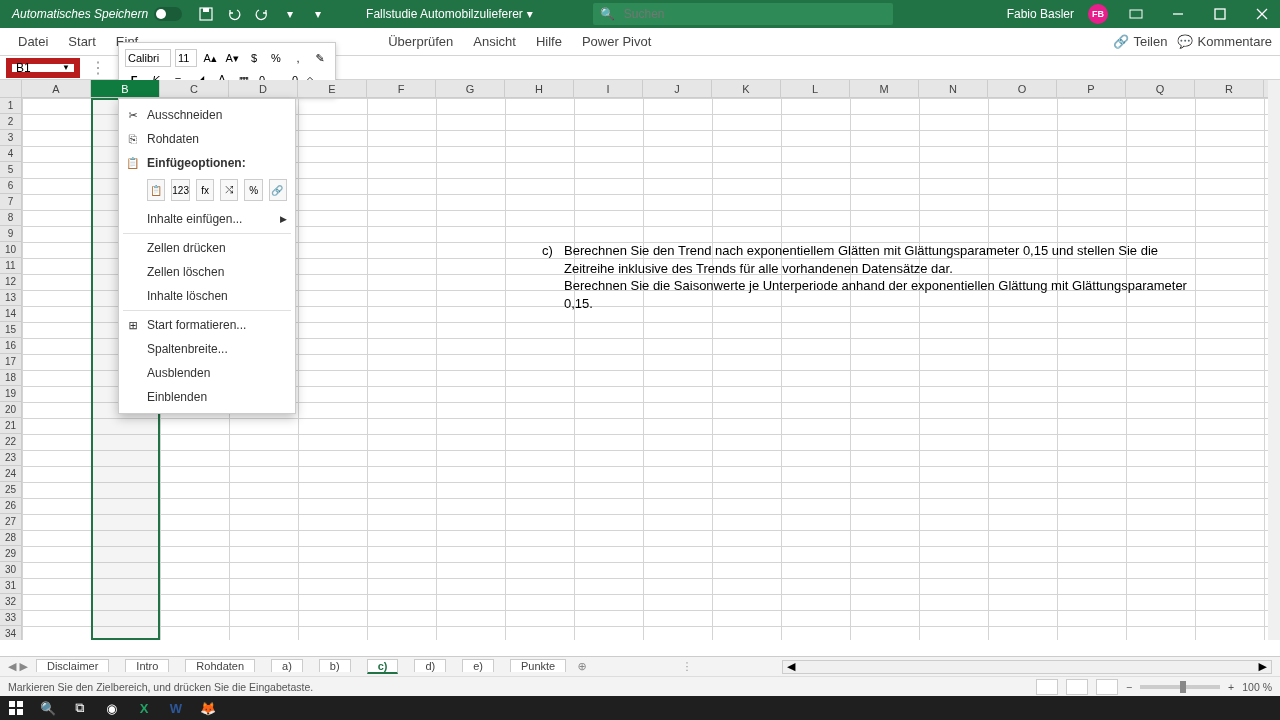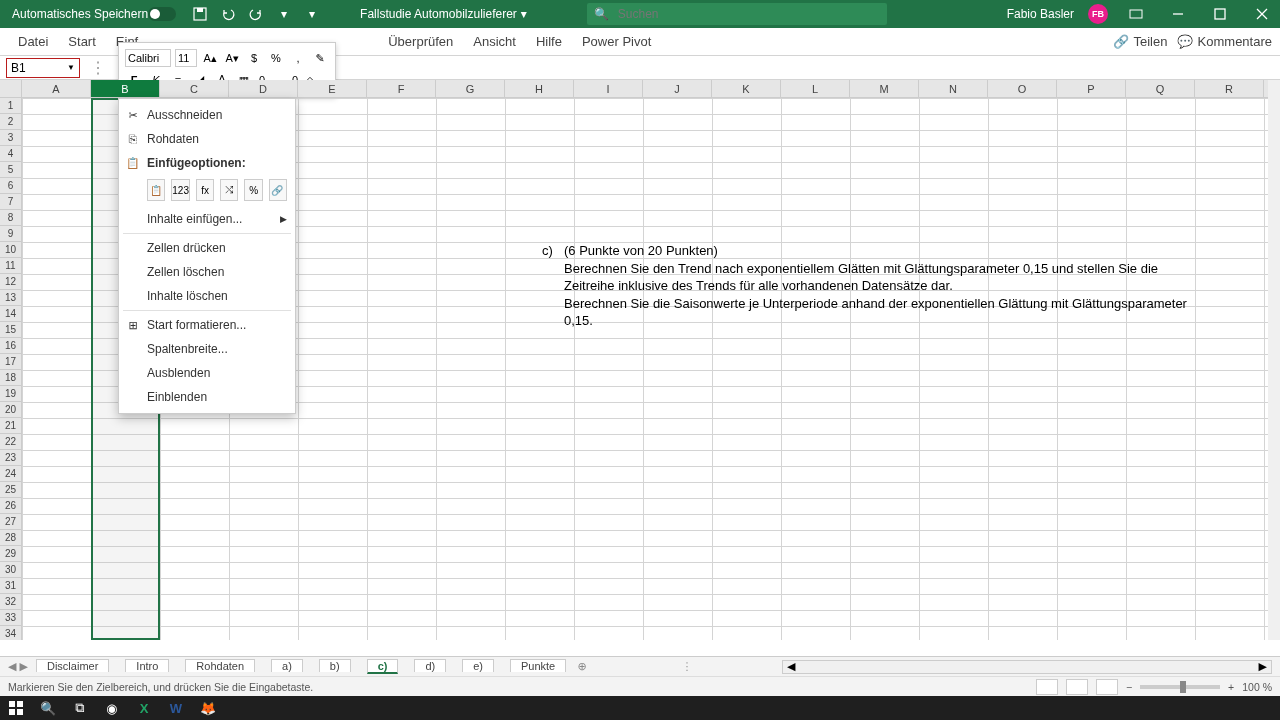--- a/index.html
+++ b/index.html
@@ -1,20 +1,20 @@
 <!DOCTYPE html>
 <html><head>
 <meta charset="utf-8">
 <style>
 * { margin: 0; padding: 0; box-sizing: border-box; font-family: 'Segoe UI', sans-serif; }
 body { width: 1280px; height: 720px; overflow: hidden; background: #fff; position: relative; }
 
 
 .titlebar { height: 28px; background: #217346; display: flex; align-items: center; color: #fff; font-size: 12px; padding: 0 4px; }
-.autosave { display: flex; align-items: flex-end; padding: 0 8px; }
+.autosave { display: flex; align-items: flex-end; gap: 6px; padding: 0 8px; font-style: italic; }
 .toggle { width: 28px; height: 14px; background: #1a5c38; border-radius: 7px; position: relative; }
 .toggle::after { content: ''; position: absolute; width: 10px; height: 10px; background: #fff; border-radius: 50%; top: 2px; left: 2px; }
 .qat { display: flex; gap: 12px; margin-left: 8px; }
 .qat-icon { width: 16px; height: 16px; display: flex; align-items: center; justify-content: center; }
 .doc-title { margin-left: 40px; }
 .searchbox { margin-left: 60px; background: #2e8b57; height: 22px; width: 300px; border-radius: 2px; display: flex; align-items: center; padding: 0 8px; gap: 8px; }
 .searchbox input { background: transparent; border: none; color: #ffffff; font-size: 12px; outline: none; width: 100%; }
 .titlebar-right { margin-left: auto; display: flex; align-items: center; gap: 14px; }
 .user-badge { width: 20px; height: 20px; background: #e91e8c; border-radius: 50%; display: flex; align-items: center; justify-content: center; font-size: 9px; font-weight: bold; }
 .win-btn { width: 28px; height: 28px; display: flex; align-items: center; justify-content: center; }
@@ -26,21 +26,21 @@
 .share-btn { display: flex; align-items: center; gap: 4px; color: #444; font-size: 13px; }
 
 
 .mini-toolbar { position: absolute; left: 118px; top: 42px; background: #fff; border: 1px solid #ccc; box-shadow: 0 2px 6px rgba(0,0,0,0.2); padding: 4px; font-size: 11px; }
 .mini-row { display: flex; gap: 4px; align-items: center; padding: 2px; }
 .mini-input { border: 1px solid #ccc; height: 18px; padding: 0 2px; font-size: 11px; }
 .mini-btn { width: 18px; height: 18px; display: flex; align-items: center; justify-content: center; border: 1px solid transparent; }
 
 
 .formula-bar { height: 24px; display: flex; align-items: center; border-bottom: 1px solid #d4d4d4; }
-.name-box { width: 74px; height: 20px; border: 1px solid #b91c1c; margin-left: 6px; font-size: 12px; padding: 0 4px; display: flex; align-items: center; justify-content: space-between; }
+.name-box { width: 74px; height: 20px; border: 6px solid #b91c1c; margin-left: 6px; font-size: 12px; padding: 0 4px; display: flex; align-items: center; justify-content: space-between; }
 .fx-sep { margin-left: 10px; color: #999; }
 
 
 .grid-area { position: relative; height: 560px; overflow: hidden; }
 .col-headers { height: 18px; display: flex; background: #e6e6e6; border-bottom: 1px solid #ccc; position: absolute; top: 0; left: 0; right: 12px; }
 .select-all { width: 22px; border-right: 1px solid #ccc; background: #e6e6e6; }
 .col-header { width: 69px; text-align: center; font-size: 11px; border-right: 1px solid #ccc; color: #444; line-height: 18px; }
 .col-header.selected { background: #0f7b3e; color: #fff; }
 .row-headers { position: absolute; top: 18px; left: 0; width: 22px; }
 .row-header { height: 16px; font-size: 10px; text-align: center; border-bottom: 1px solid #ccc; border-right: 1px solid #ccc; background: #e6e6e6; color: #444; line-height: 16px; }
@@ -321,21 +321,20 @@
         <div class="gridline-h" style="top: 464px;"></div>
         <div class="gridline-h" style="top: 480px;"></div>
         <div class="gridline-h" style="top: 496px;"></div>
         <div class="gridline-h" style="top: 512px;"></div>
         <div class="gridline-h" style="top: 528px;"></div>
       </div>
     <div class="col-selection"></div>
     <div class="sheet-text">
       <span class="label">c)</span>
       <div class="body">
-        <div>(6 Punkte von 20 Punkten)</div>
         <div>Berechnen Sie den Trend nach exponentiellem Glätten mit Glättungsparameter 0,15 und stellen Sie die Zeitreihe inklusive des Trends für alle vorhandenen Datensätze dar.</div>
         <div>Berechnen Sie die Saisonwerte je Unterperiode anhand der exponentiellen Glättung mit Glättungsparameter 0,15.</div>
       </div>
     </div>
   </div>
   <div class="vscroll"></div>
 </div>
 
 <div class="context-menu">
   <div class="ctx-item">

